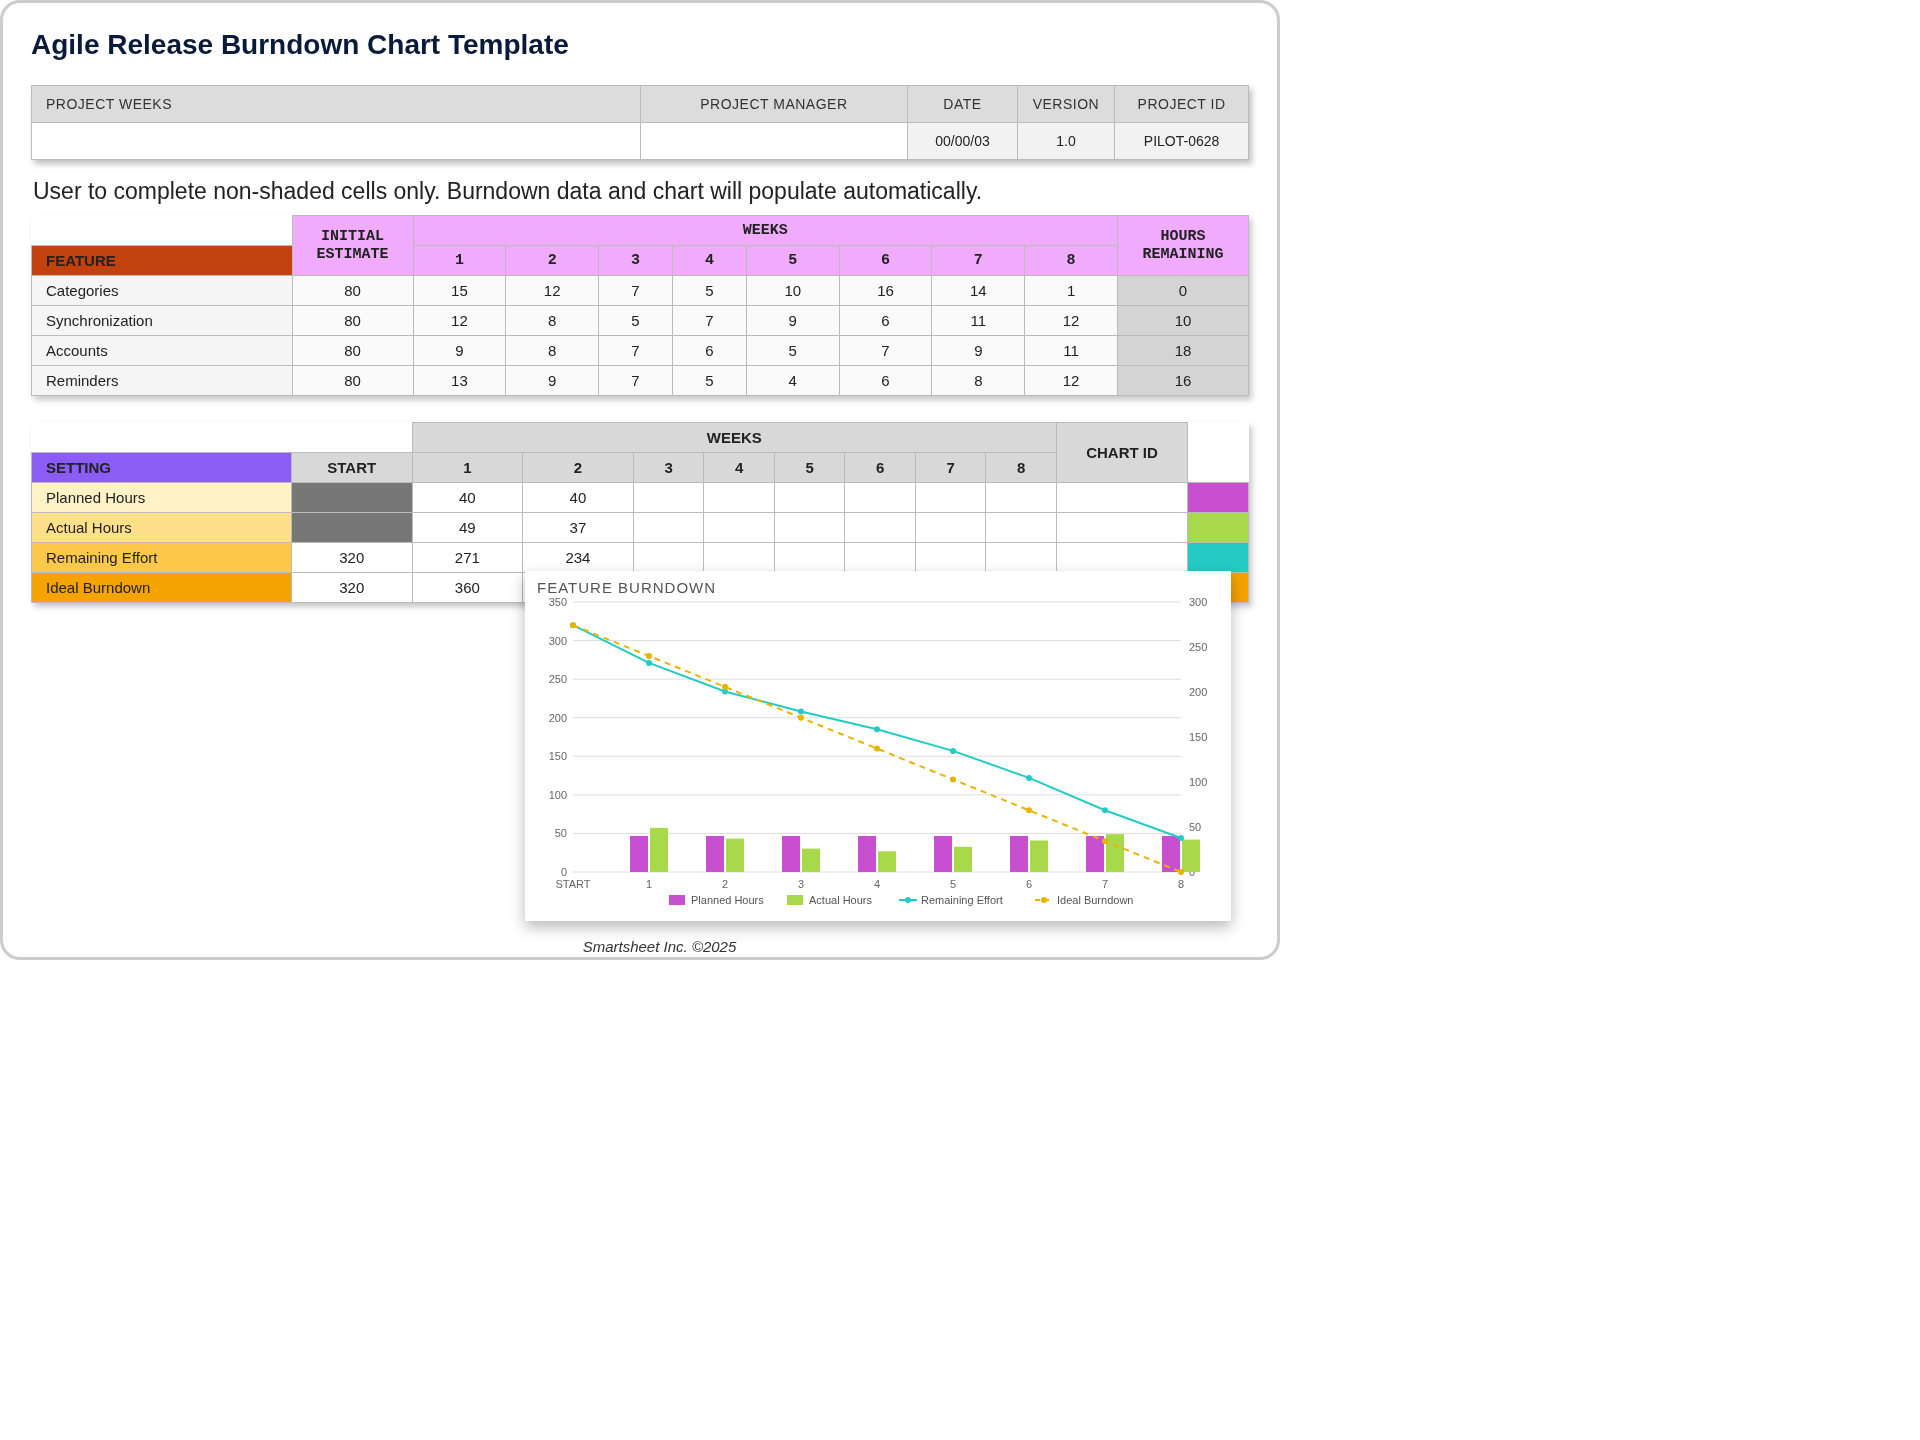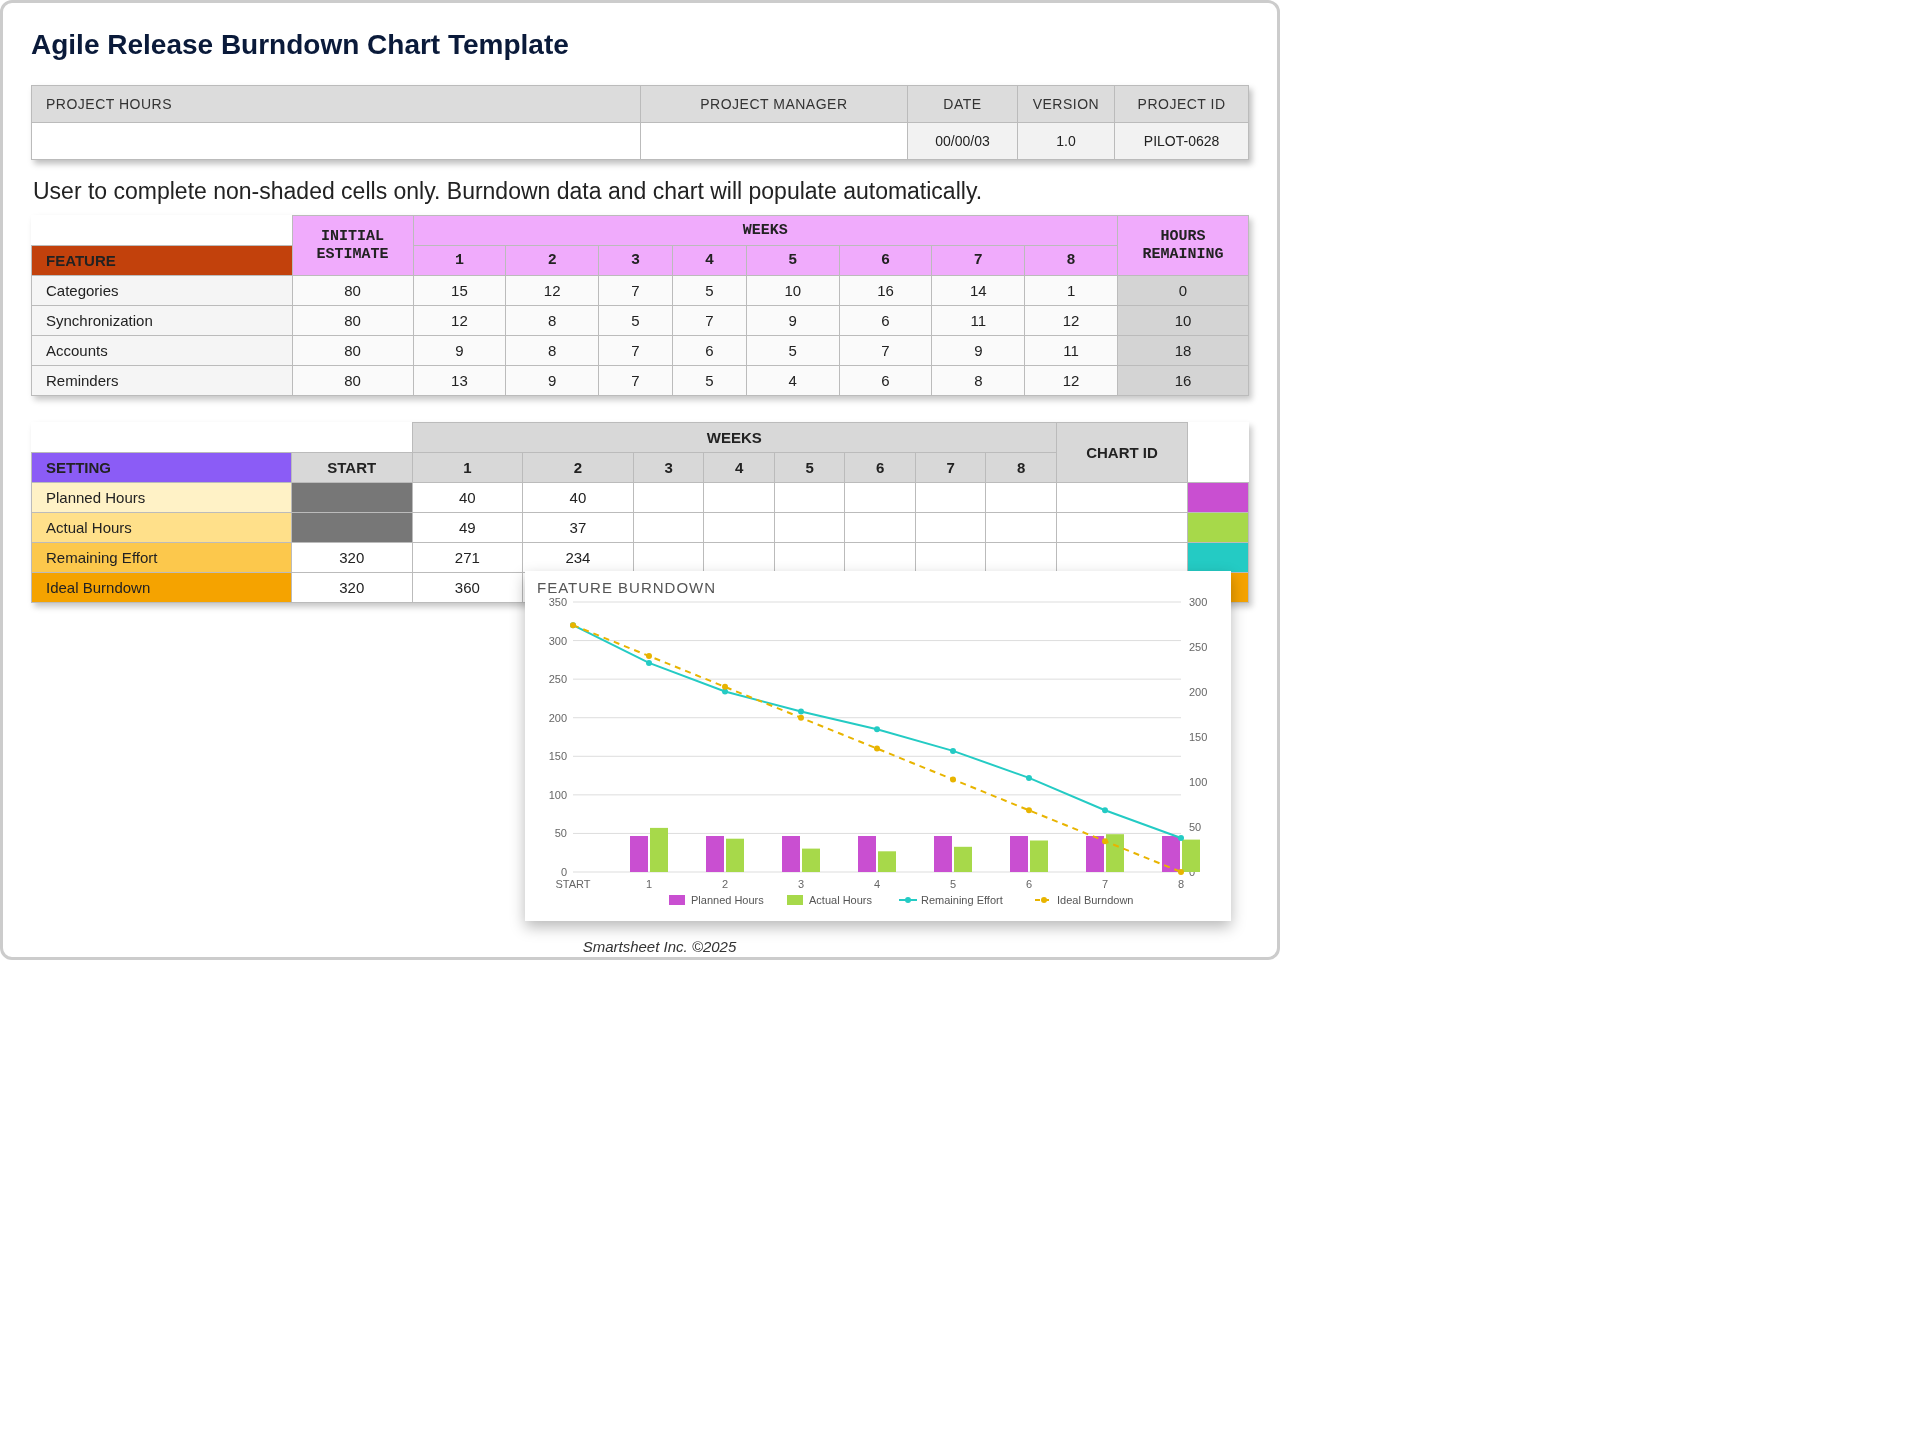--- a/index.html
+++ b/index.html
@@ -7,21 +7,21 @@
     padding: 0;
     font-family: "Century Gothic", "Segoe UI", Arial, sans-serif;
     background: #fff;
     color: #222;
   }
   .page {
     width: 1280px;
     height: 960px;
     box-sizing: border-box;
     border: 3px solid #ccc;
-    border-radius: 12px;
+    border-radius: 20px;
     padding: 20px 28px 10px 28px;
     position: relative;
     overflow: hidden;
   }
   h1.title {
     font-size: 28px;
     font-weight: 800;
     color: #0a1a3a;
     margin: 6px 0 24px 0;
   }
@@ -125,21 +125,21 @@
 </style>
 </head>
 <body>
 
 <div class="page">
   <h1 class="title">Agile Release Burndown Chart Template</h1>
 
   <table class="proj">
     <tbody>
         <tr>
-      <th class="left" style="width:50%">PROJECT HOURS</th>
+      <th class="left" style="width:50%">PROJECT WEEKS</th>
       <th style="width:22%">PROJECT MANAGER</th>
       <th style="width:9%">DATE</th>
       <th style="width:8%">VERSION</th>
       <th style="width:11%">PROJECT ID</th>
     </tr>
     <tr>
       <td></td>
       <td></td>
       <td class="shaded">00/00/03</td>
       <td class="shaded">1.0</td>

